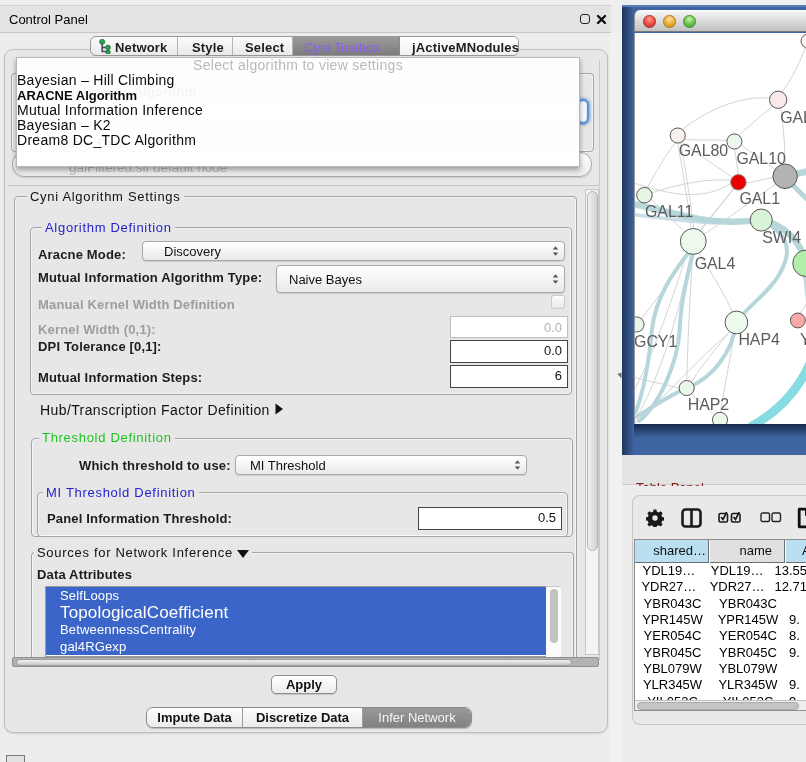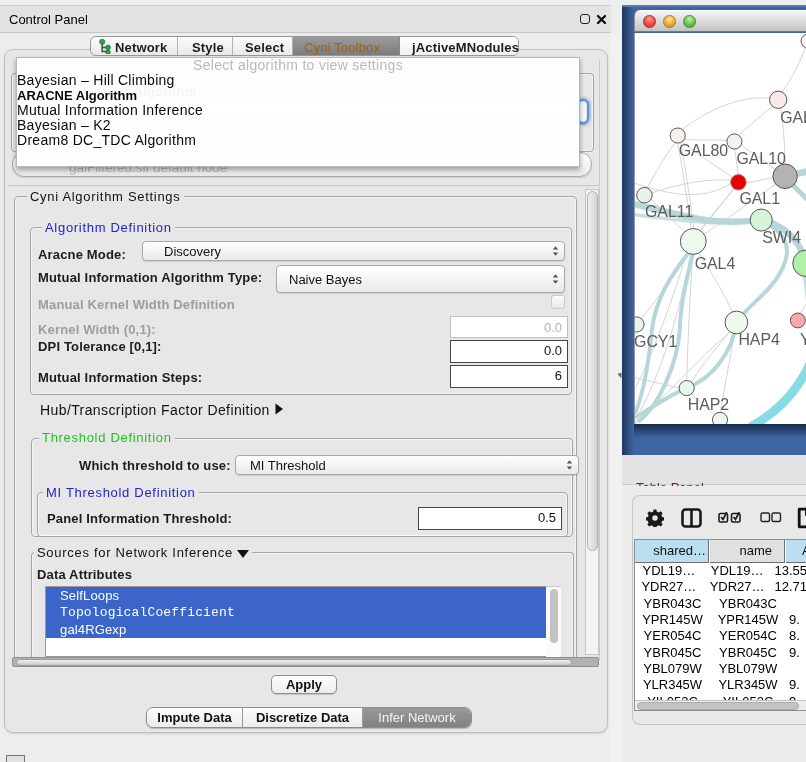--- a/index.html
+++ b/index.html
@@ -44,21 +44,21 @@
 <svg class="abs" style="left:99px; top:39px;" width="12" height="15" viewBox="0 0 12 15">
   <path d="M3.2 4.5 V12.5 H8" stroke="#4a4a5a" stroke-width="1.6" fill="none"></path>
   <path d="M3.2 8.5 H8" stroke="#4a4a5a" stroke-width="1.6" fill="none"></path>
   <circle cx="3.2" cy="2.8" r="2.6" fill="#2f9e4e" stroke="#1d7a36" stroke-width=".8"></circle>
   <circle cx="9" cy="8.5" r="2.4" fill="#2f9e4e" stroke="#1d7a36" stroke-width=".8"></circle>
   <circle cx="9" cy="13.2" r="2.2" fill="#2f9e4e" stroke="#1d7a36" stroke-width=".8"></circle>
 </svg>
 <div class="abs b13" style="left:115px; top:40px;">Network</div>
 <div class="abs b13" style="left:192px; top:40px;">Style</div>
 <div class="abs b13" style="left:245px; top:40px;">Select</div>
-<div class="abs b13" style="left:304px; top:40px; color:#a16207; font-weight:normal;">Cyni Toolbox</div>
+<div class="abs b13" style="left:304px; top:40px; color:#8b5cf6; font-weight:normal;">Cyni Toolbox</div>
 <div class="abs b13" style="left:412px; top:40px;">jActiveMNodules</div>
 
 <div class="grp" style="left:11px; top:73px; width:583px; height:79px; background:#e7e7e7;"></div>
 <div class="combo" style="left:54px; top:100px; width:534px; height:24px;"></div>
 <div class="abs" style="left:577px; top:99px; width:12px; height:25px; border:2.5px solid #5f93d6; border-radius:6px; box-shadow:0 0 3px 1px rgba(90,140,210,.8), inset 0 0 2px rgba(90,140,210,.6); background:#f7fafc;"></div>
 
 <div class="abs b13" style="left:71px; top:84px; color:#3a3a3a;">Inference Algorithm</div>
 <div class="abs b13" style="left:60px; top:136px; color:#3a3a3a;">Table Data</div>
 
 <div class="combo" style="left:12px; top:152px; width:580px; height:25px; border-radius:12px;">
@@ -117,40 +117,41 @@
 
 <div class="abs" style="left:40px; top:402px; font-size:14px; color:#111; letter-spacing:.4px;">Hub/Transcription Factor Definition</div>
 <svg class="abs" style="left:274px; top:402px;" width="10" height="14" viewBox="0 0 10 14">
     <path d="M1.5 1.5 L9 7 L1.5 12.5 Z" fill="#111"></path>
   </svg>
 
 <div class="grp" style="left:31px; top:438px; width:542px; height:99px;"></div>
 <div class="grp-title" style="left:39px; top:431px; color:#1ec41e;">Threshold Definition</div>
 
 <div class="abs b13" style="left:79px; top:458px;">Which threshold to use:</div>
-<div class="combo" style="left:235px; top:455px; width:344px; height:20px;">
+<div class="combo" style="left:235px; top:455px; width:292px; height:20px;">
   <span class="ct" style="left:14px;">MI Threshold</span>
   <svg class="arr" viewBox="0 0 9 14">
       <path d="M4.5 1 L8 5 H1 Z" fill="#555"></path>
       <path d="M4.5 13 L1 9 H8 Z" fill="#555"></path>
     </svg>
 </div>
 
 <div class="grp" style="left:37px; top:492px; width:531px; height:45px;"></div>
 <div class="grp-title" style="left:43px; top:486px; color:#2323cd;">MI Threshold Definition</div>
 <div class="abs b13" style="left:47px; top:511px;">Panel Information Threshold:</div>
 <div class="inp" style="left:418px; top:507px; width:144px; height:23px; border:1.5px solid #454545; color:#111; line-height:20px;">0.5</div>
 
 <div class="grp" style="left:31px; top:552px; width:543px; height:108px; border-bottom:none; border-radius:4px 4px 0 0;"></div>
 <div class="grp-title" style="left:34px; top:546px; color:#111;">Sources for Network Inference <span style="display:inline-block; width:0; height:0; border-left:6px solid transparent; border-right:6px solid transparent; border-top:8px solid #111; vertical-align:-1px;"></span></div>
 <div class="abs b13" style="left:37px; top:567px;">Data Attributes</div>
 
 <div class="abs" style="left:45px; top:586px; width:501px; height:71px; background:#ffffff; border:1px solid #9a9a9a; border-right:none; overflow:hidden;">
   <div style="font-size:13px; letter-spacing:.15px; color:#fff; background:#3b65c8; padding-left:14px; height:17px; line-height:17px;">SelfLoops</div>
-  <div style="font-size:13px; letter-spacing:.15px; color:#fff; background:#3b65c8; padding-left:14px; height:17px; line-height:17px;font-family:Liberation Mono, monospace;">TopologicalCoefficient</div>
+  <div style="font-size:17px; letter-spacing:.15px; color:#fff; background:#3b65c8; padding-left:14px; height:17px; line-height:17px;">TopologicalCoefficient</div>
+  <div style="font-size:13px; letter-spacing:.15px; color:#fff; background:#3b65c8; padding-left:14px; height:17px; line-height:17px;">BetweennessCentrality</div>
   <div style="font-size:13px; letter-spacing:.15px; color:#fff; background:#3b65c8; padding-left:14px; height:17px; line-height:17px;">gal4RGexp</div>
 </div>
 <div class="abs" style="left:546px; top:586px; width:15px; height:71px; background:#fbfbfb; border-top:1px solid #c9c9c9;"></div>
 <div class="abs" style="left:550px; top:589px; width:8px; height:54px; background:#c2c2c2; border-radius:4px;"></div>
 
 <div class="abs" style="left:12px; top:657px; width:587px; height:10px; background:#b2b2b2; border:1px solid #909090; border-radius:2px;"></div>
 <div class="abs" style="left:16px; top:658.5px; width:556px; height:7px; background:linear-gradient(#efefef,#c9c9c9); border-radius:4px; border:1px solid #9a9a9a;"></div>
 
 <div class="abs" style="left:585px; top:189px; width:14px; height:466px; background:#f4f4f4; border:1px solid #c6c6c6;"></div>
 <div class="abs" style="left:586.5px; top:191px; width:11px; height:360px; background:linear-gradient(90deg,#efefef,#d2d2d2); border:1px solid #b2b2b2; border-radius:6px;"></div>

